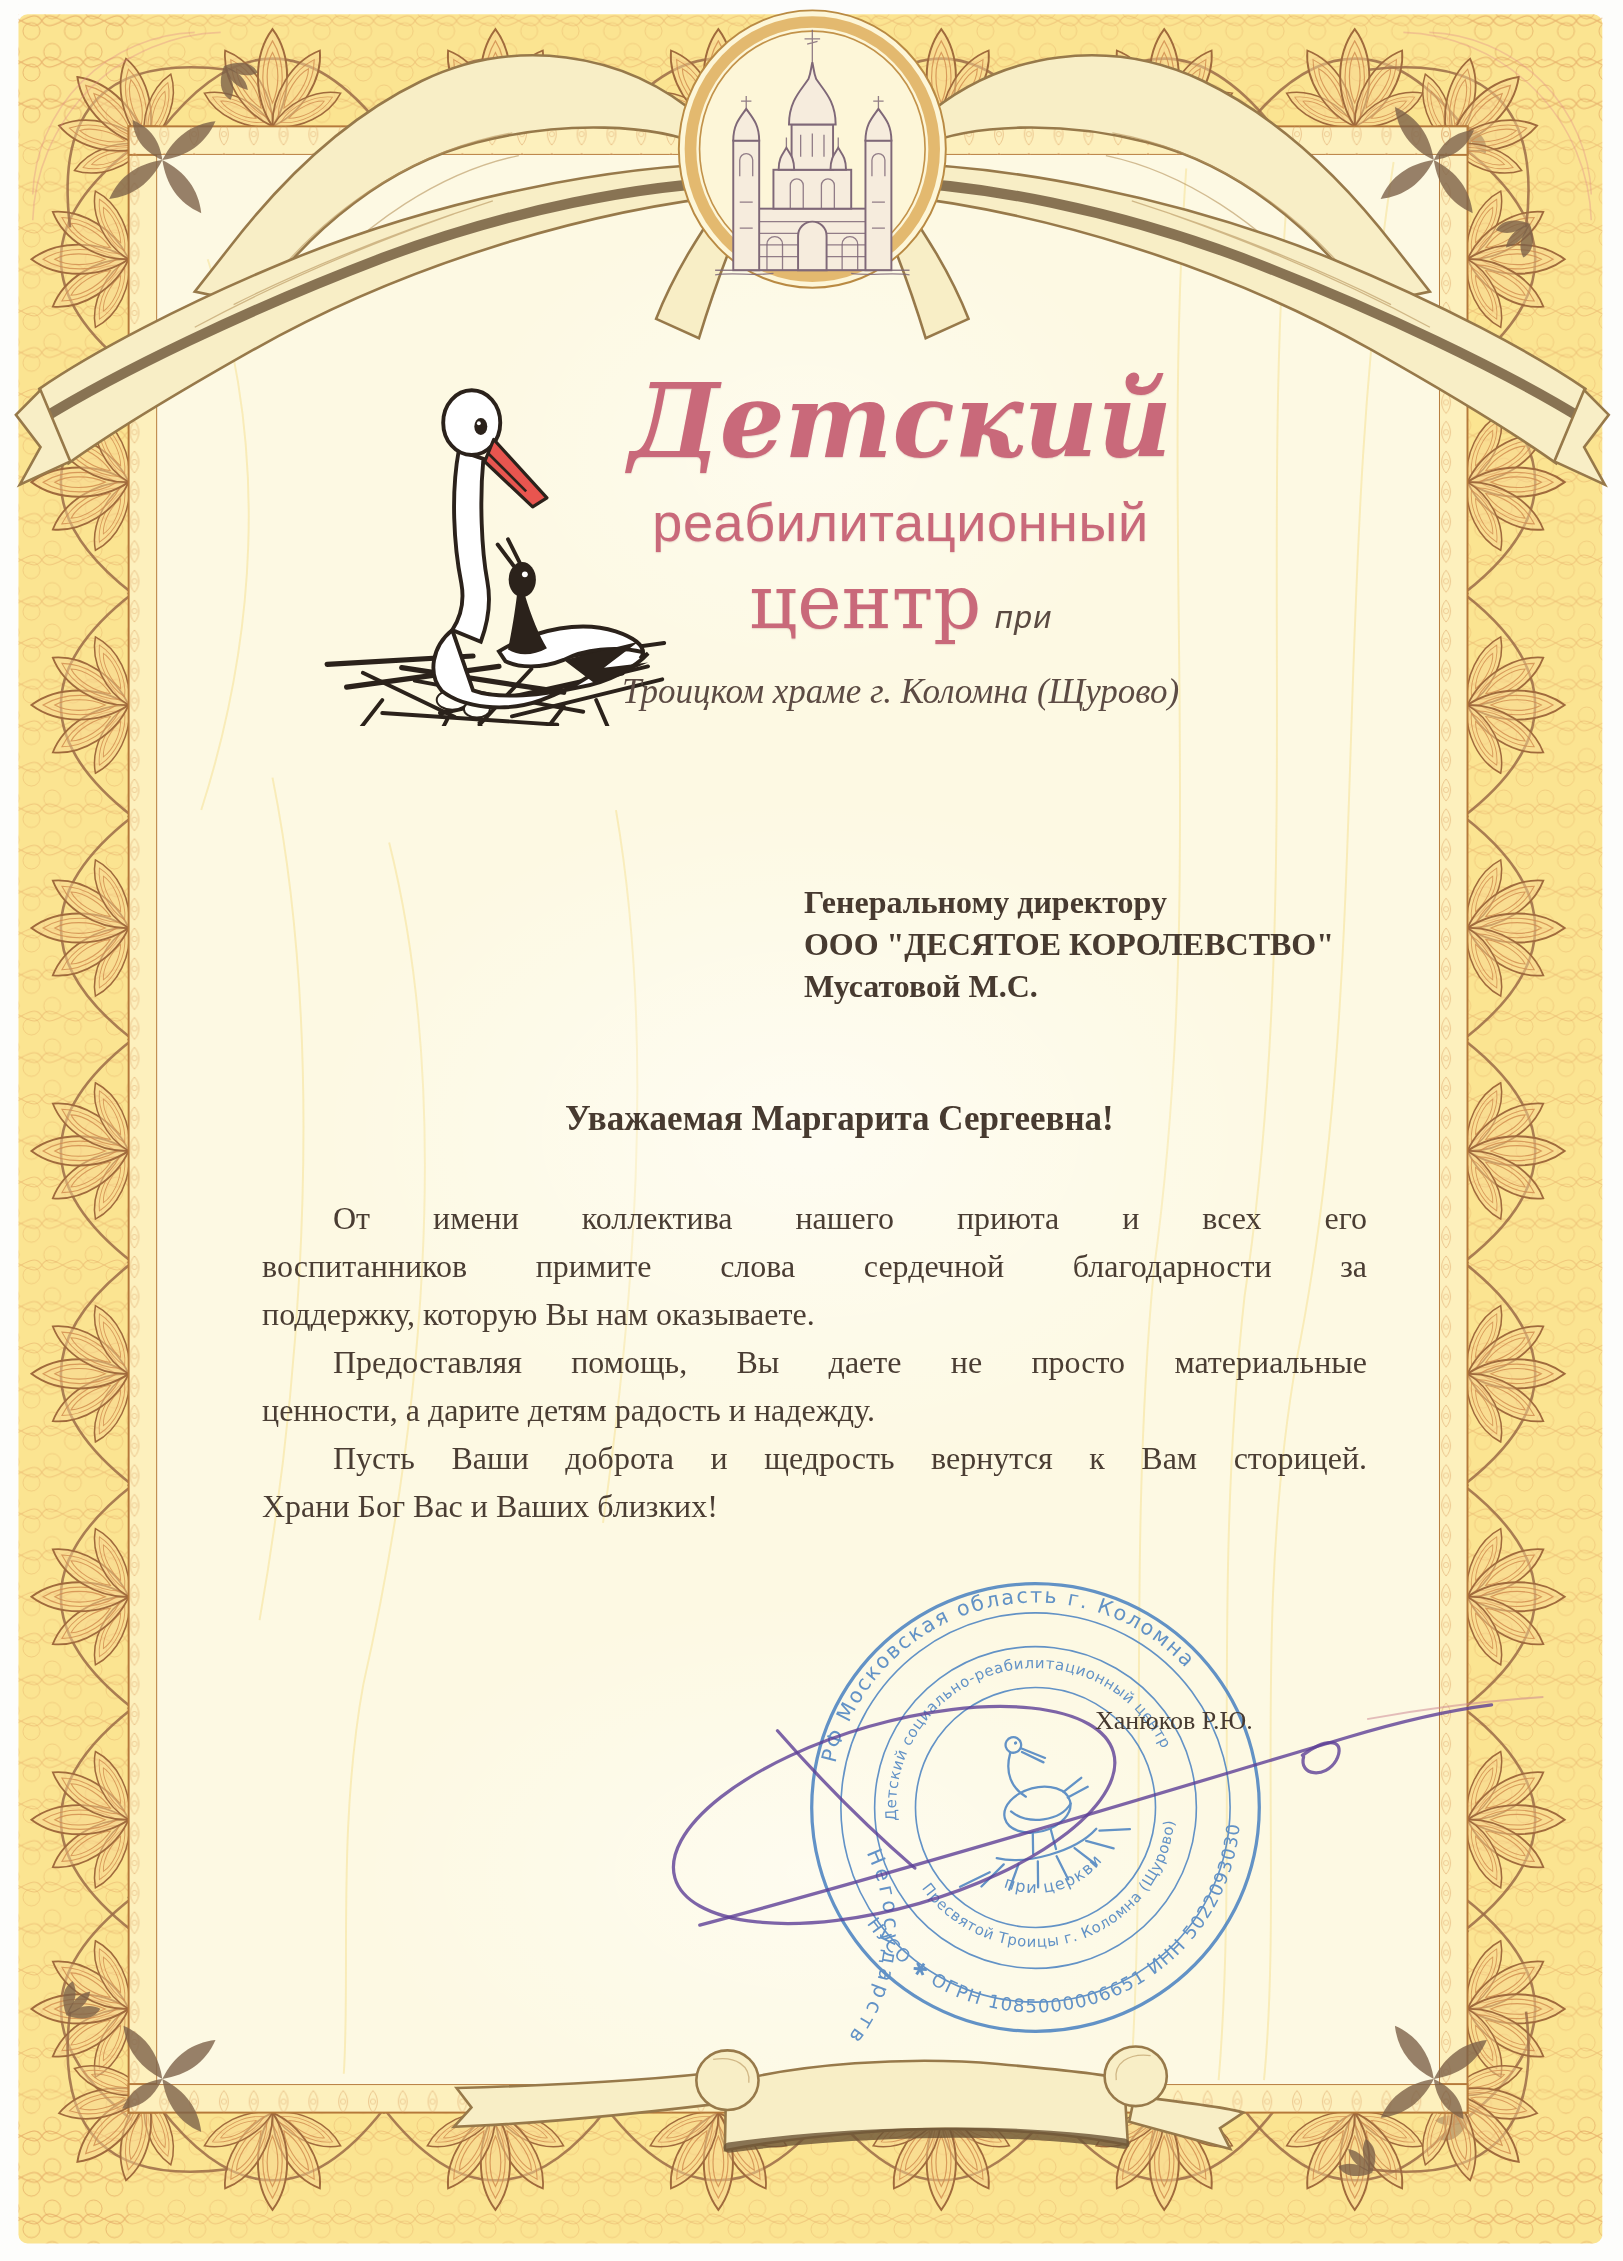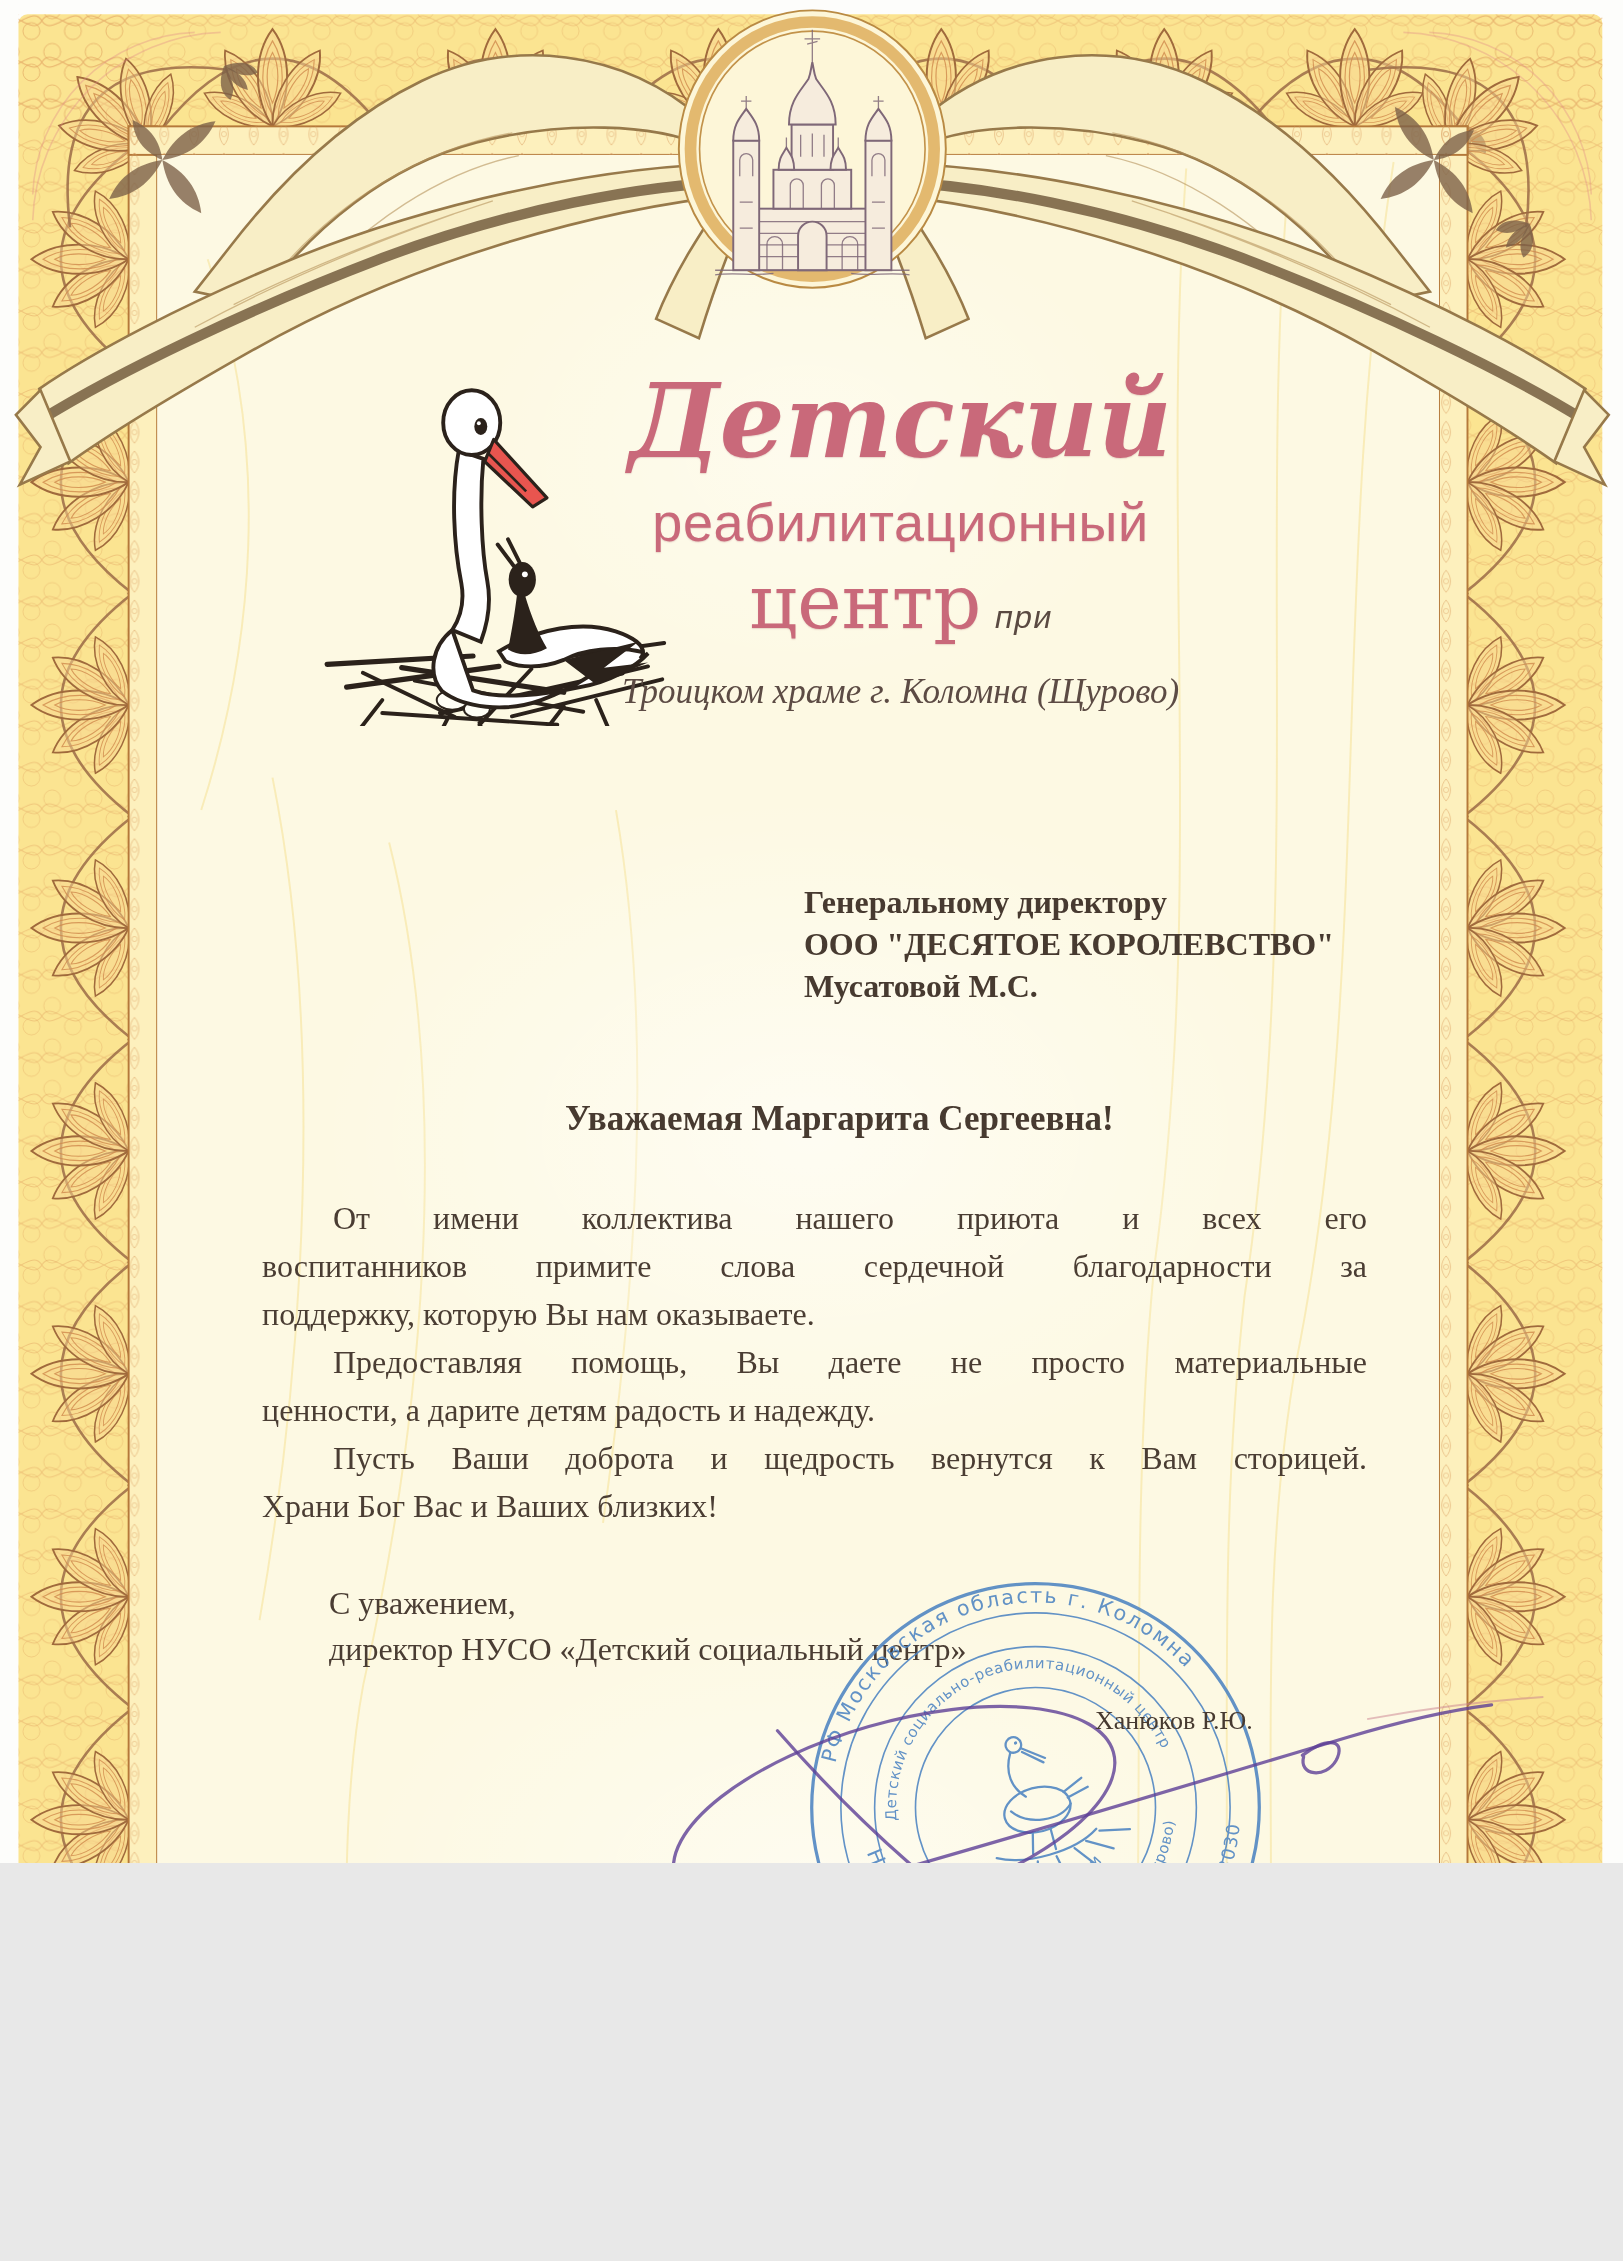--- a/index.html
+++ b/index.html
@@ -1,16 +1,16 @@
 <!DOCTYPE html>
 <html style="font-size:10.4px"><head>
 <meta charset="utf-8">
 <style>
   html,body{margin:0;padding:0;background:#e8e8e8;}
-  .page{position:relative;width:1624px;height:1863px;background:#fdfdfb;overflow:hidden;
+  .page{position:relative;width:1624px;height:2261px;background:#fdfdfb;overflow:hidden;
         font-family:"Liberation Serif", serif;}
   .abs{position:absolute;}
   svg{display:block;}
 
   
   .po{fill:#f7d592;fill-opacity:.5;stroke:#a06a3c;stroke-width:3;}
   .pi{fill:none;stroke:#cf8a4c;stroke-width:1.8;opacity:.8;}
   .arcline{fill:none;stroke:#9b6b47;stroke-width:4;opacity:.85;}
   .fleur{fill:#7d6248;opacity:.8;}
   .ribbon{fill:#f8eec6;stroke:#97794a;stroke-width:4;}
@@ -302,24 +302,20 @@
     <div class="jline">воспитанников примите слова сердечной благодарности за</div>
     <div>поддержку, которую Вы нам оказываете.</div>
     <div class="jline jfirst">Предоставляя помощь, Вы даете не просто материальные</div>
     <div>ценности, а дарите детям радость и надежду.</div>
     <div class="jline jfirst">Пусть Ваши доброта и щедрость вернутся к Вам сторицей.</div>
     <div>Храни Бог Вас и Ваших близких!</div>
   </div>
 
   <div class="abs salutation">Уважаемая Маргарита Сергеевна!</div>
 
-  <div class="abs closing">
-    <div>С уважением,</div>
-    <div>директор НУСО «Детский социальный центр»</div>
-  </div>
 
   <svg class="abs" style="left:802px;top:1574px" width="467" height="467" viewBox="0 0 720 720">
     <defs>
       <path id="st-ot" d="M 44 360 A 316 316 0 1 1 676 360"></path>
       <path id="st-ob" d="M 44 360 A 316 316 0 0 0 676 360"></path>
       <path id="st-mr" d="M 90 360 A 270 270 0 1 1 89.9 359.5"></path>
       <path id="st-it" d="M 145 360 A 215 215 0 1 1 575 360"></path>
       <path id="st-ib" d="M 145 360 A 215 215 0 0 0 575 360"></path>
       <path id="st-is" d="M 228 360 A 132 132 0 0 0 492 360"></path>
     </defs>

